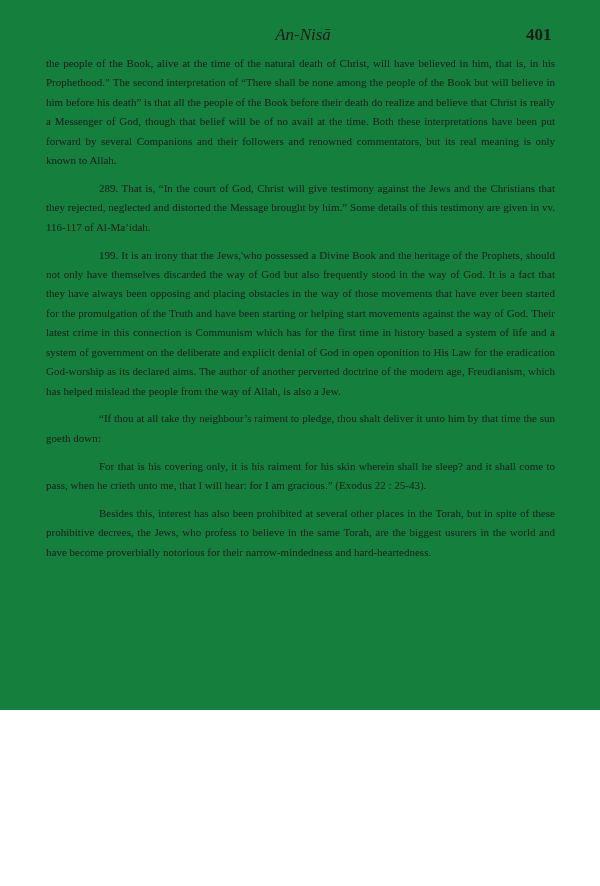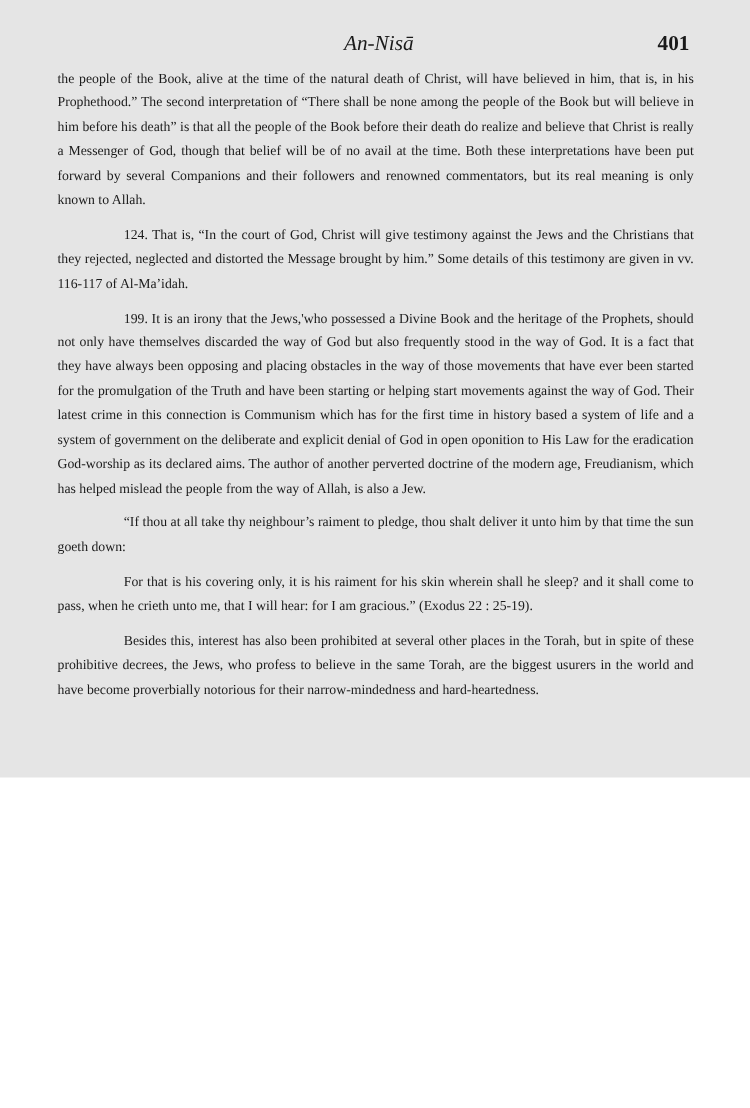--- a/index.html
+++ b/index.html
@@ -1,19 +1,19 @@
 <!DOCTYPE html>
 <html><head>
 <meta charset="utf-8">
 <style>
   html, body { margin: 0; padding: 0; background: #ffffff; }
   body { width: 600px; height: 886px; position: relative; overflow: hidden; }
   .page {
-    position: absolute; left: 0; top: 0; width: 600px; height: 622px;
-    background: #e5e5e5;
+    position: absolute; left: 0; top: 0; width: 600px; height: 710px;
+    background: #15803d;
     font-family: "Liberation Serif", "DejaVu Serif", serif;
     color: #1a1a1a;
   }
   .header-title {
     position: absolute; top: 25px; left: 258px; width: 90px; text-align: center;
     font-style: italic; font-size: 17px;
   }
   .header-page {
     position: absolute; top: 25px; left: 526px; width: 30px; 
     font-weight: bold; font-size: 17px;
@@ -30,19 +30,19 @@
 </style>
 </head>
 <body>
 
 <div class="page">
   <div class="header-title">An-Nisā</div>
   <div class="header-page">401</div>
 
   <div class="body">
     <p class="para cont">the people of the Book, alive at the time of the natural death of Christ, will have believed in him, that is, in his Prophethood.” The second interpretation of “There shall be none among the people of the Book but will believe in him before his death” is that all the people of the Book before their death do realize and believe that Christ is really a Messenger of God, though that belief will be of no avail at the time. Both these interpretations have been put forward by several Companions and their followers and renowned commentators, but its real meaning is only known to Allah.</p>
-    <p class="para indent">124. That is, “In the court of God, Christ will give testimony against the Jews and the Christians that they rejected, neglected and distorted the Message brought by him.” Some details of this testimony are given in vv. 116-117 of Al-Ma’idah.</p>
+    <p class="para indent">289. That is, “In the court of God, Christ will give testimony against the Jews and the Christians that they rejected, neglected and distorted the Message brought by him.” Some details of this testimony are given in vv. 116-117 of Al-Ma’idah.</p>
     <p class="para indent">199. It is an irony that the Jews,'who possessed a Divine Book and the heritage of the Prophets, should not only have themselves discarded the way of God but also frequently stood in the way of God. It is a fact that they have always been opposing and placing obstacles in the way of those movements that have ever been started for the promulgation of the Truth and have been starting or helping start movements against the way of God. Their latest crime in this connection is Communism which has for the first time in history based a system of life and a system of government on the deliberate and explicit denial of God in open oponition to His Law for the eradication God-worship as its declared aims. The author of another perverted doctrine of the modern age, Freudianism, which has helped mislead the people from the way of Allah, is also a Jew.</p>
     <p class="para indent">“If thou at all take thy neighbour’s raiment to pledge, thou shalt deliver it unto him by that time the sun goeth down:</p>
-    <p class="para indent">For that is his covering only, it is his raiment for his skin wherein shall he sleep? and it shall come to pass, when he crieth unto me, that I will hear: for I am gracious.” (Exodus 22 : 25-19).</p>
+    <p class="para indent">For that is his covering only, it is his raiment for his skin wherein shall he sleep? and it shall come to pass, when he crieth unto me, that I will hear: for I am gracious.” (Exodus 22 : 25-43).</p>
     <p class="para indent">Besides this, interest has also been prohibited at several other places in the Torah, but in spite of these prohibitive decrees, the Jews, who profess to believe in the same Torah, are the biggest usurers in the world and have become proverbially notorious for their narrow-mindedness and hard-heartedness.</p>
   </div>
 </div>
 
 </body></html>

